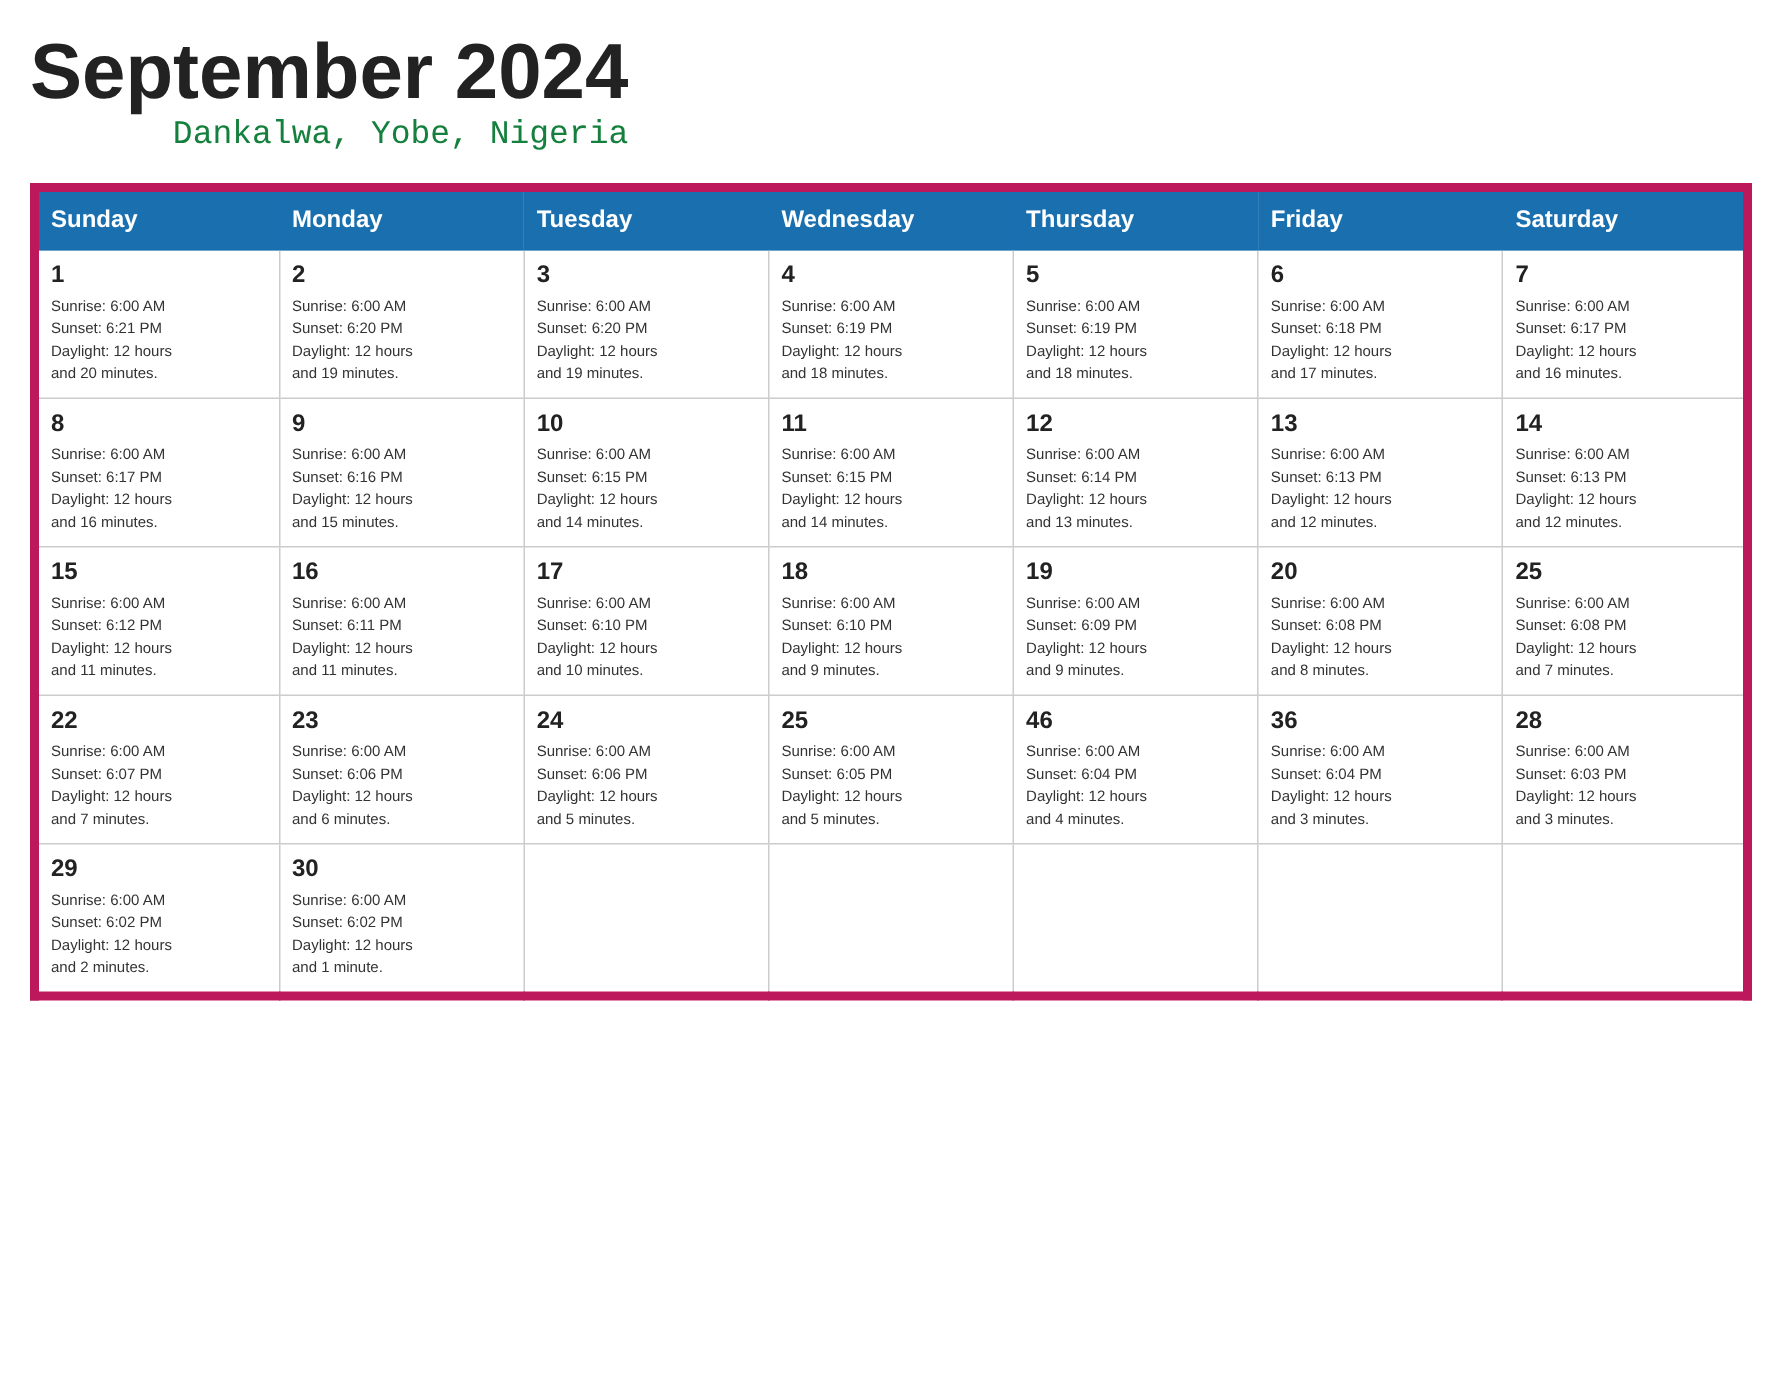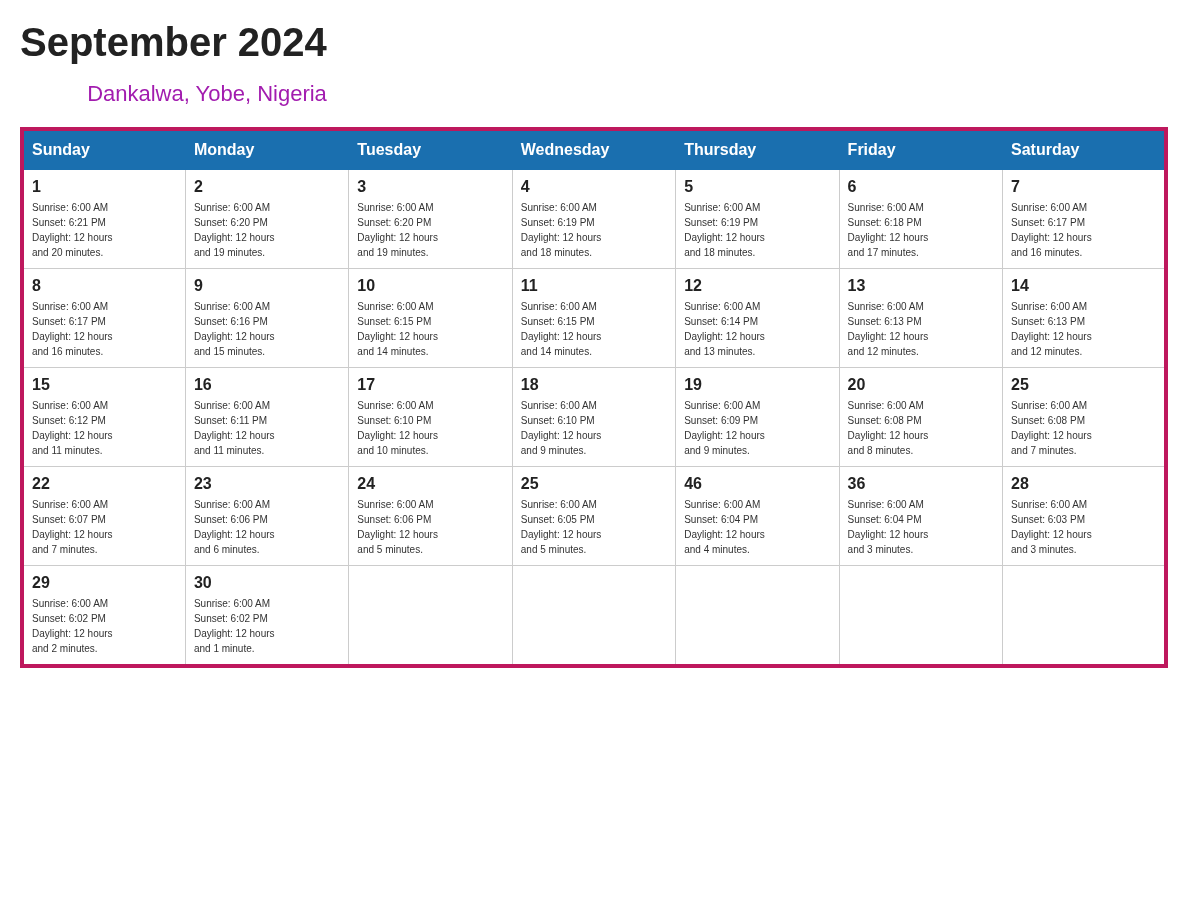--- a/index.html
+++ b/index.html
@@ -13,34 +13,35 @@
     .header {
       display: flex;
       justify-content: space-between;
       align-items: flex-start;
       margin-bottom: 20px;
     }
     .title-section {
       text-align: right;
     }
     .month-year {
-      font-size: 40px;
+      font-size: 52px;
       font-weight: bold;
       color: #222;
       line-height: 1.1;
     }
     .location {
       font-size: 22px;
-      color: #a21caf;
-      margin-top: 17px;
+      color: #15803d;
+      margin-top: 0;
+      font-family: Liberation Mono, monospace;
     }
     .calendar {
       width: 100%;
       border-collapse: collapse;
-      border: 4px solid #be185d;
+      border: 6px solid #be185d;
     }
     .calendar th {
       background-color: #1a6faf;
       color: #fff;
       font-size: 16px;
       font-weight: bold;
       padding: 10px 8px;
       text-align: left;
       border: 1px solid #1a6faf;
     }

